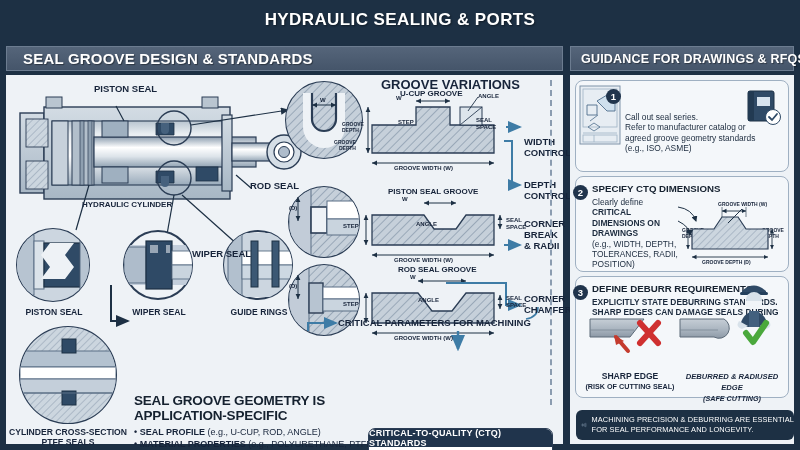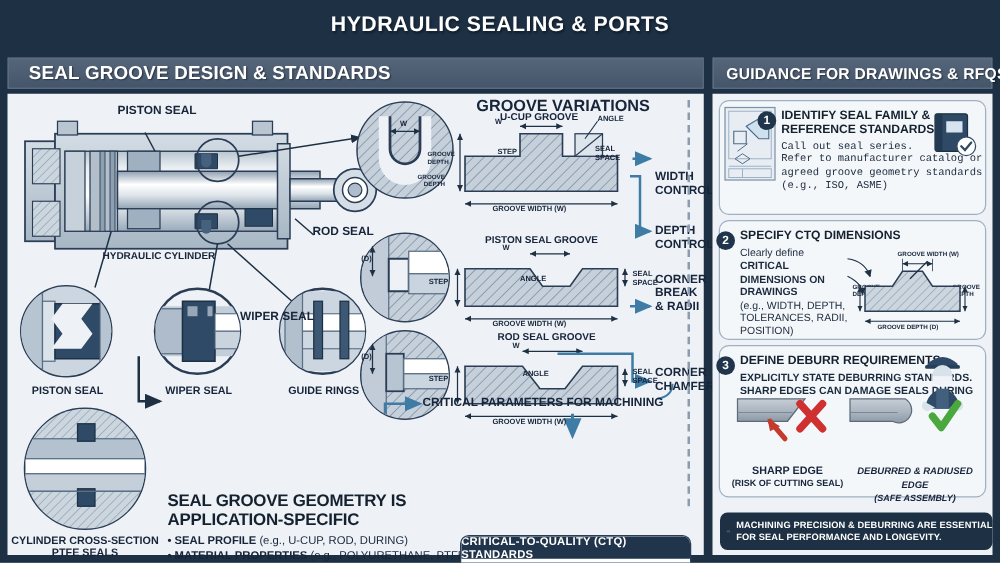--- a/index.html
+++ b/index.html
@@ -145,21 +145,21 @@
   
   #footer {
     position: absolute; left: 576px; top: 410px;
     width: 218px; height: 30px;
     background: #1d3044;
     border-radius: 6px;
     display: flex; align-items: center; gap: 5px;
     padding-left: 5px;
   }
   #footer .ftxt {
-    color: #fff; font-size: 7.4px; font-weight: bold;
+    color: #fff; font-size: 7.4px; font-weight: normal;
     line-height: 9.6px; letter-spacing: .1px;
     white-space: nowrap;
   }
 
   .cap {
     position: absolute; text-align: center;
     font-size: 8.6px; font-weight: bold; color: #17243a;
     line-height: 10px;
   }
 </style>
@@ -429,21 +429,21 @@
       <span>CYLINDER CROSS-SECTION</span><br>
       <span>PTFE SEALS</span>
     </div>
 
     <div id="geo-block">
       <div class="geo-title">
         <span>SEAL GROOVE GEOMETRY IS</span><br>
         <span>APPLICATION-SPECIFIC</span>
       </div>
       <ul>
-        <li><span>SEAL PROFILE </span><span class="thin">(e.g., U-CUP, ROD, DURING)</span></li>
+        <li><span>SEAL PROFILE </span><span class="thin">(e.g., U-CUP, ROD, ANGLE)</span></li>
         <li><span>MATERIAL PROPERTIES </span><span class="thin">(e.g., POLYURETHANE, PTFE)</span></li>
 
       </ul>
     </div>
 
     <div class="lbl lg" style="left:375px; top:2px;">GROOVE VARIATIONS</div>
 
     <div class="lbl xs" style="left:314px; top:22px;">W</div>
     <div class="lbl xxs" style="left:328px; top:64px; line-height:6px; text-align:right;">
       <span>GROOVE</span><br>
@@ -516,25 +516,21 @@
       </ul>
     </div>
   </div>
 
   <div class="v-dash"></div>
 
   <div class="panel" id="panel-right">
 
     <div class="step" id="step1"></div>
     <div class="badge" id="b1">1</div>
-    <div class="step-title" style="left:55px; top:12px;">
-      <span>IDENTIFY SEAL FAMILY &amp;</span><br>
-      <span>REFERENCE STANDARDS</span>
-    </div>
-    <div class="step-body" style="left:55px; top:37px;font-family:Liberation Mono, monospace;">
+    <div class="step-body" style="left:55px; top:37px;">
       <span>Call out seal series.</span><br>
       <span>Refer to manufacturer catalog or</span><br>
       <span>agreed groove geometry standards</span><br>
       <span>(e.g., ISO, ASME)</span>
     </div>
 
     <div class="step" id="step2"></div>
     <div class="badge" id="b2">2</div>
     <div class="step-title" style="left:22px; top:108px;">SPECIFY CTQ DIMENSIONS</div>
     <div class="step-body" style="left:22px; top:122px; width:92px;">
@@ -563,21 +559,21 @@
       <span>EXPLICITLY STATE DEBURRING STANDARDS.</span><br>
       <span>SHARP EDGES CAN DAMAGE SEALS DURING</span><br>
       <span>ASSEMBLY</span>
     </div>
     <div class="cap" style="left:14px; top:296px; width:92px;">
       <span>SHARP EDGE</span><br>
       <span style="font-size:7.2px;">(RISK OF CUTTING SEAL)</span>
     </div>
     <div class="cap" style="left:104px; top:296px; width:116px;font-style:italic;">
       <span style="font-size:7.6px;">DEBURRED &amp; RADIUSED EDGE</span><br>
-      <span style="font-size:7.2px;">(SAFE ASSEMBLY)</span>
+      <span style="font-size:7.2px;">(SAFE CUTTING)</span>
     </div>
 
     <svg class="svg-layer" viewBox="0 0 224 369">
       <defs>
         <pattern id="rhatch" width="5" height="5" patternTransform="rotate(45)" patternUnits="userSpaceOnUse">
           <rect width="5" height="5" fill="#ccd6df"></rect>
           <line x1="0" y1="0" x2="0" y2="5" stroke="#7a8d9f" stroke-width="0.8"></line>
         </pattern>
         <linearGradient id="edgeg" x1="0" y1="0" x2="0" y2="1">
           <stop offset="0%" stop-color="#c6ced6"></stop>

